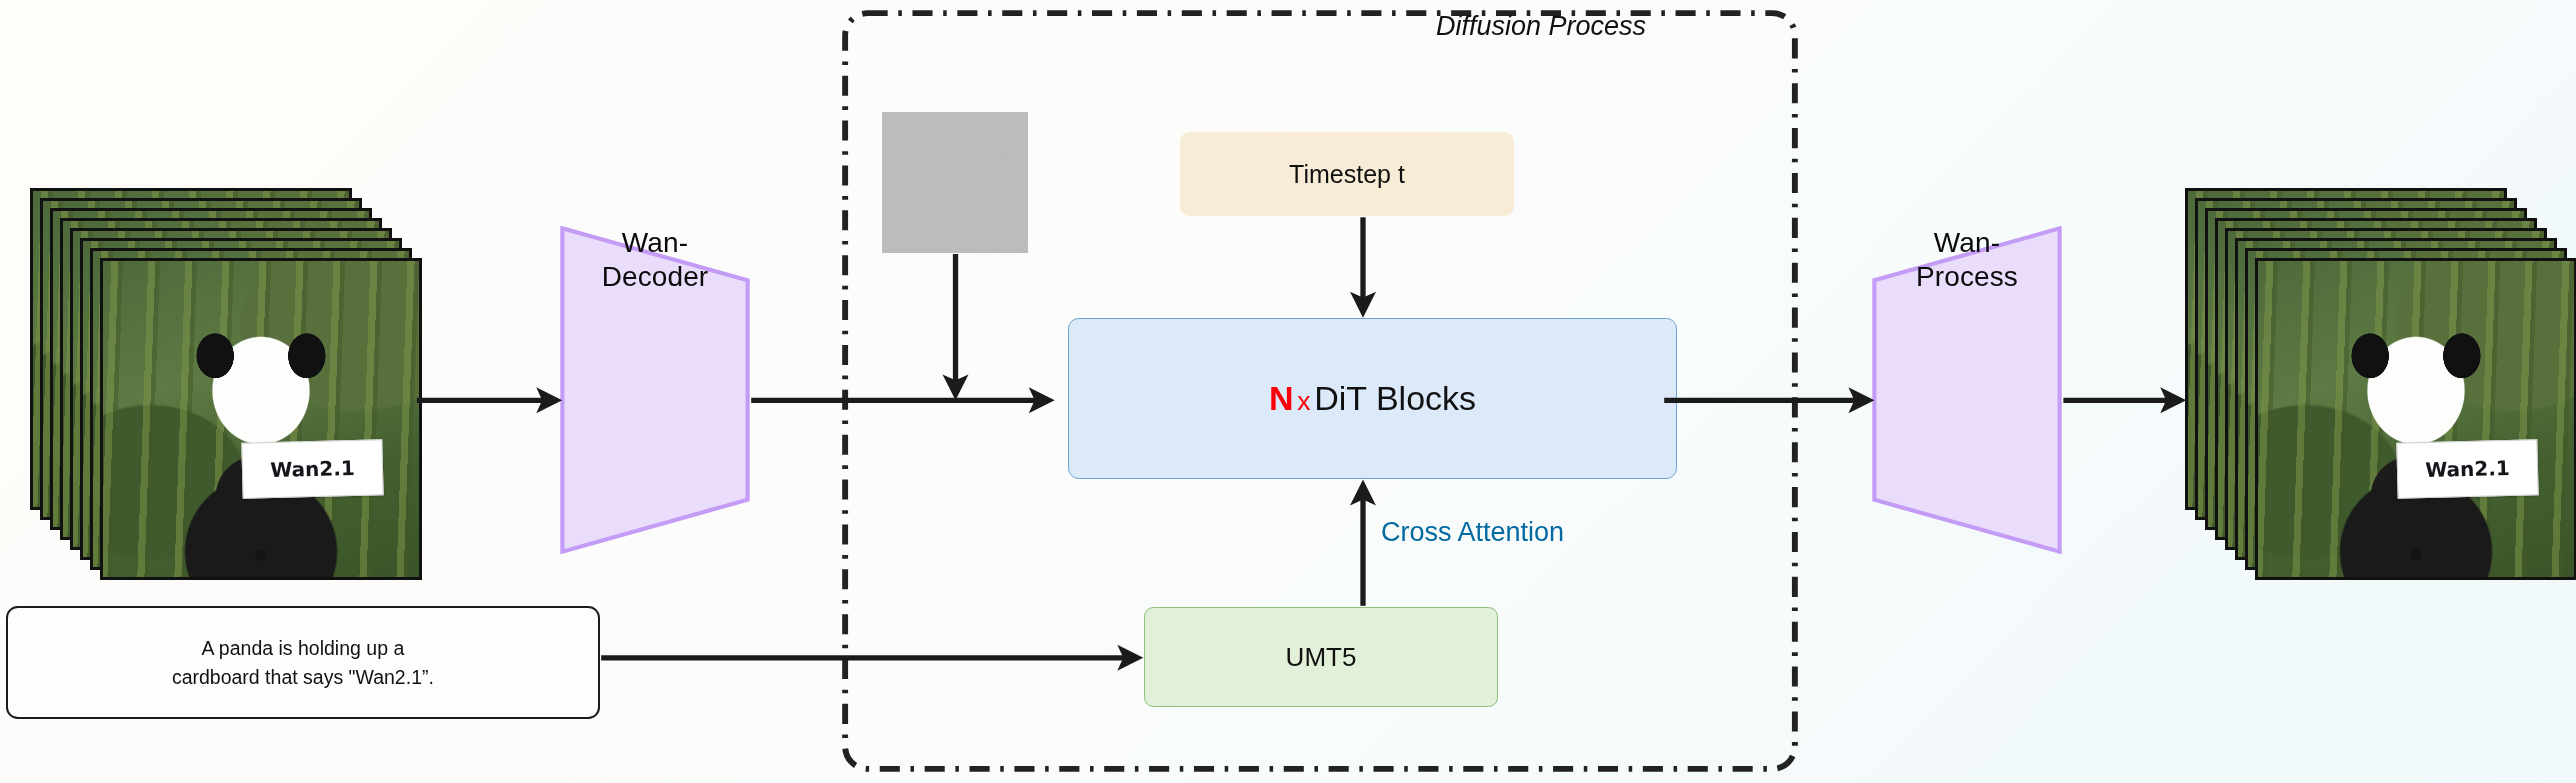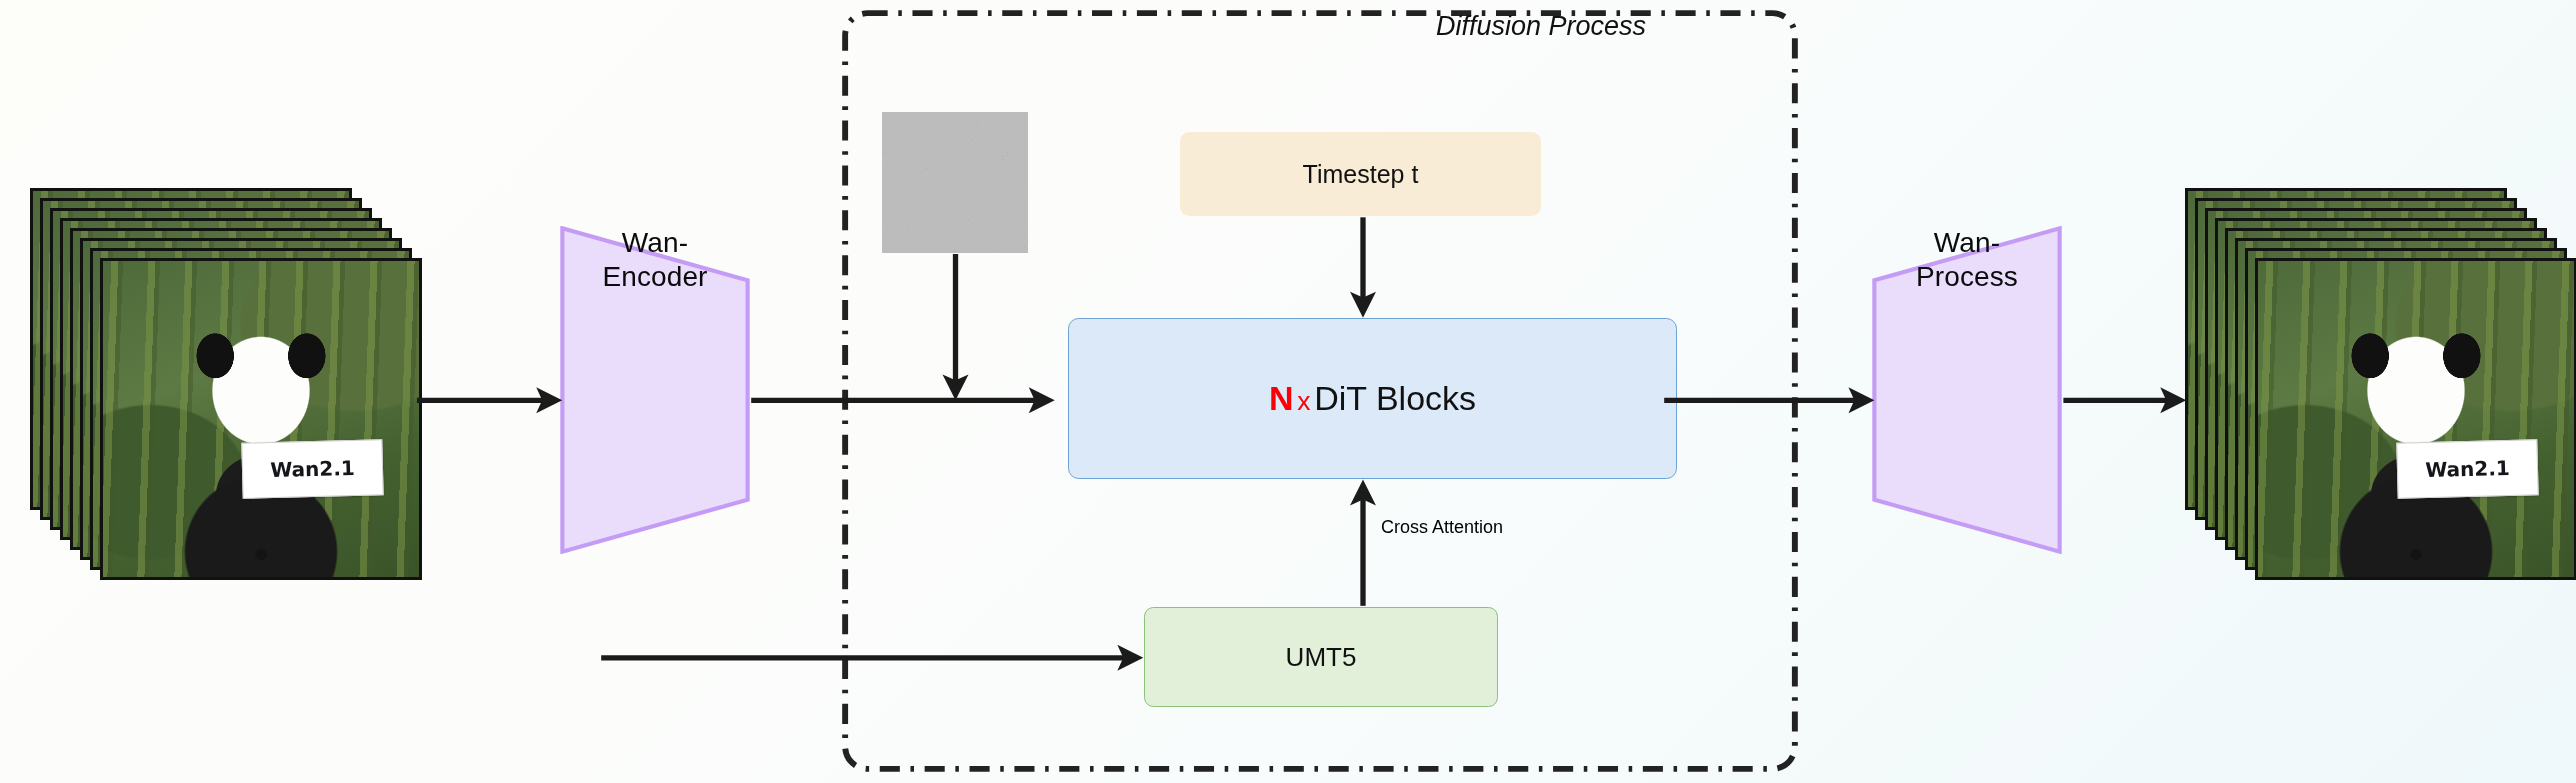--- a/index.html
+++ b/index.html
@@ -86,21 +86,21 @@
 
   
   #noise-patch{position:absolute;overflow:hidden;}
   #noise-patch svg{width:100%;height:100%;display:block;}
 
   
   .conn{position:absolute;}
   .conn svg{width:100%;height:100%;display:block;overflow:visible;}
   .edge{stroke:#1b1b1b;stroke-width:9;fill:none;}
   .head{fill:#1b1b1b;}
-  #cross-attention-label{position:absolute;font-size:18px;color:#000000;white-space:nowrap;}
+  #cross-attention-label{position:absolute;font-size:27px;color:#0369a1;white-space:nowrap;}
 </style>
 </head>
 <body>
 
 <div id="stage">
 
   <div class="stack" id="input-stack" style="left:29.5px;top:188px;width:390px;height:399px;">
     <div class="sheet pandaimg" style="left:0px;  top:0px;  width:322px;height:322px;"></div>
     <div class="sheet pandaimg" style="left:10px; top:10px; width:322px;height:322px;"></div>
     <div class="sheet pandaimg" style="left:20px; top:20px; width:322px;height:322px;"></div>
@@ -112,21 +112,21 @@
       <div class="sign" style="left:44%;top:57%;width:44%;height:17%;font-size:20px;">Wan2.1</div>
     </div>
   </div>
 
   <div class="trap" id="wan-encoder" style="left:560px;top:226px;width:190px;height:328px;">
     <svg viewBox="0 0 322 556" preserveAspectRatio="none" aria-hidden="true">
       <polygon points="4,4 318,92 318,464 4,552" fill="#e9ddfb" stroke="#c49bf5" stroke-width="7"></polygon>
     </svg>
     <div class="tlabel">
       <div>Wan-</div>
-      <div>Encoder</div>
+      <div>Decoder</div>
     </div>
   </div>
 
   <div id="diffusion-frame" style="left:841px;top:9.4px;width:958px;height:764px;">
     <svg viewBox="0 0 1622 1294" preserveAspectRatio="none" aria-hidden="true">
       <rect x="7" y="7" width="1608" height="1280" rx="38" ry="38" fill="none" stroke="#222" stroke-width="10" stroke-dasharray="34 18 6 18" stroke-linecap="butt"></rect>
     </svg>
   </div>
   <div id="diffusion-title" style="left:1436px;top:10.6px;">Diffusion Process</div>
 
@@ -136,34 +136,38 @@
         <filter id="noisefx" x="0" y="0" width="100%" height="100%">
           <feTurbulence type="fractalNoise" baseFrequency="0.85" numOctaves="4" seed="7" result="t"></feTurbulence>
           <feColorMatrix in="t" type="matrix" values="0 0 0 0 0.5  0 0 0 0 0.5  0 0 0 0 0.5  0.9 0.9 0.9 0 0.05"></feColorMatrix>
         </filter>
       </defs>
       <rect width="248" height="238" fill="#8b8b8b"></rect>
       <rect width="248" height="238" filter="url(#noisefx)"></rect>
     </svg>
   </div>
 
-  <div class="box" id="timestep-box" style="left:1180px;top:132px;width:361px;height:84px;">
+  <div class="box" id="timestep-box" style="left:1180px;top:132px;width:334px;height:84px;">
     <span>Timestep t</span>
   </div>
 
   <div class="box" id="dit-blocks-box" style="left:1054px;top:318px;width:609px;height:161px;margin-left:14px;">
     <span>
       <span class="nlabel">N</span><span class="xlabel">x</span><span>DiT Blocks</span>
     </span>
   </div>
 
   <div class="box" id="umt5-box" style="left:1144px;top:607px;width:354px;height:100px;">
     <span>UMT5</span>
   </div>
 
+  <div class="box" id="prompt-box" style="left:5.9px;top:606px;width:594px;height:113px;flex-direction:column;">
+    <span>A panda is holding up a</span>
+    <span>cardboard that says "Wan2.1”.</span>
+  </div>
 
   <div class="trap" id="wan-decoder" style="left:1872px;top:226px;width:190px;height:328px;">
     <svg viewBox="0 0 322 556" preserveAspectRatio="none" aria-hidden="true">
       <polygon points="4,92 318,4 318,552 4,464" fill="#e9ddfb" stroke="#c49bf5" stroke-width="7"></polygon>
     </svg>
     <div class="tlabel">
       <div>Wan-</div>
       <div>Process</div>
     </div>
   </div>

